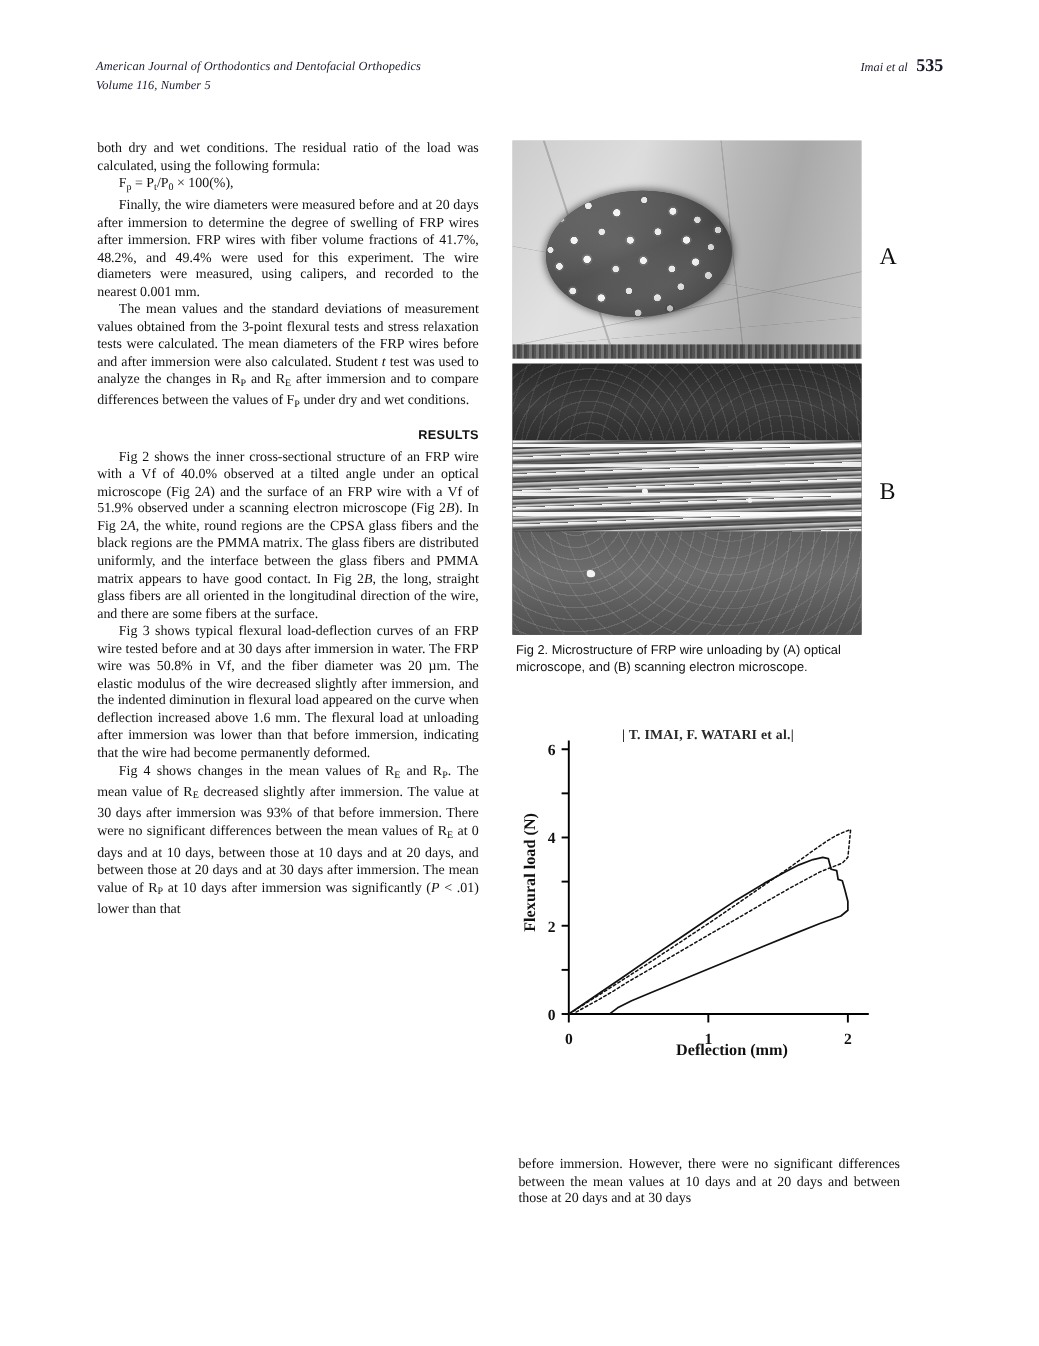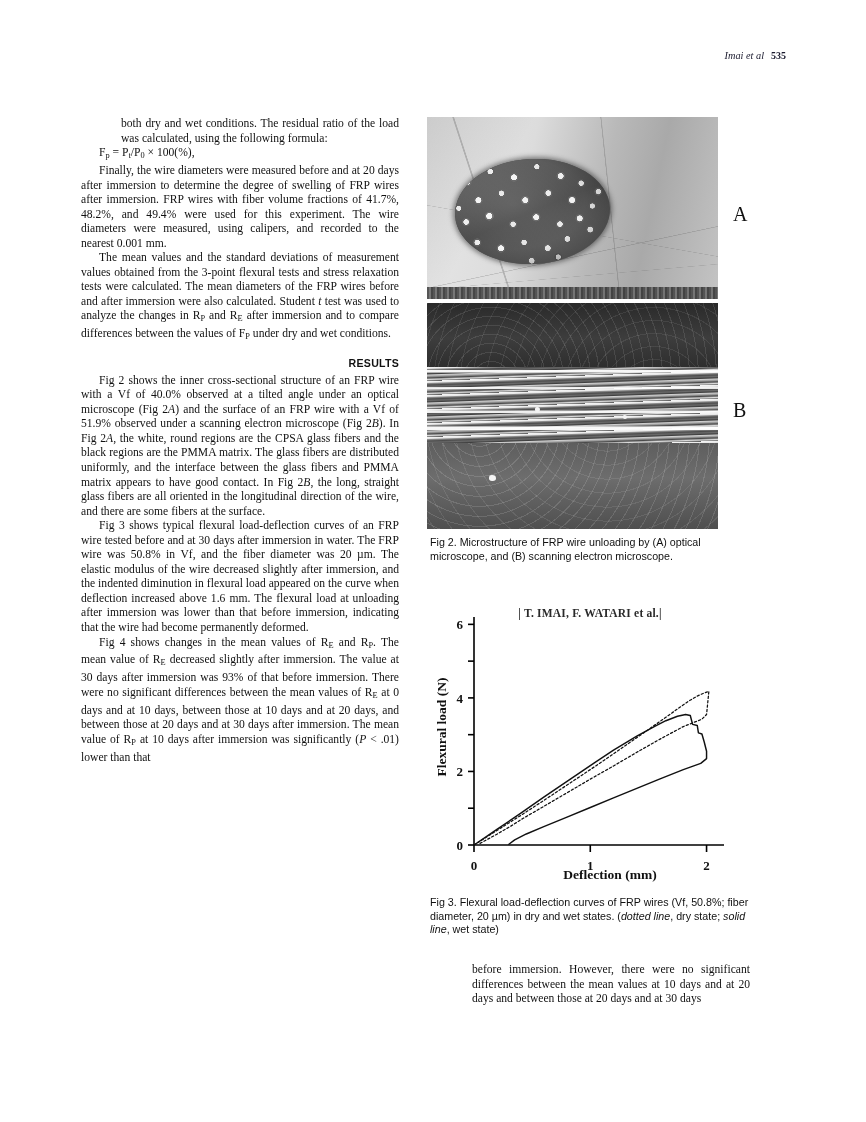--- a/index.html
+++ b/index.html
@@ -51,21 +51,21 @@
     line-height: 15.5px;
     color: #1a1a2e;
   }
   .runhead-right .journal-authors {
     font-style: italic;
     margin-left: 40px;
   }
   .runhead-right .page-number {
     font-weight: bold;
     font-style: normal;
-    font-size: 10px;
+    font-size: 15px;
     margin-left: 7px;
   }
 
   
   .col {
     position: absolute;
     width: 318px;
     font-family: "Liberation Serif", serif;
     font-size: 11.6px;
     line-height: 14.55px;
@@ -73,21 +73,21 @@
     color: #111;
   }
   .col-left  { left: 81px;  top: 117px; }
   .col-right-bottom { left: 432px; top: 963px; width: 318px; }
 
   .col p {
     margin: 0;
     text-indent: 18px;
     hyphens: none;
   }
-  .col p.noindent { text-indent: 0; margin-left: 40px; }
+  .col p.noindent { text-indent: 0; }
 
   .formula {
     margin: 0;
     text-indent: 28px;
   }
 
   h2.section-head {
     font-family: "Liberation Sans", sans-serif;
     font-size: 10.6px;
     font-weight: bold;
@@ -311,20 +311,24 @@
     font-size: 13px;
     fill: #111;
   }
 </style>
 </head>
 <body>
 
 <div class="page">
 
   <div class="runhead">
+    <div class="runhead-left">
+      <div>American Journal of Orthodontics and Dentofacial Orthopedics</div>
+      <div>Volume 116, Number 5</div>
+    </div>
     <div class="runhead-right">
       <span class="journal-authors">Imai et al</span><span class="page-number">535</span>
     </div>
   </div>
 
   <div class="col col-left">
 
     <p class="noindent"><span>both dry and wet conditions. The residual ratio of the load was calculated, using the following formula:</span></p>
 
     <p class="formula"><span>F</span><sub>p</sub><span> = P</span><sub>t</sub><span>/P</span><sub>0</sub><span> × 100(%),</span></p>
@@ -400,19 +404,18 @@
           <text x="33" y="27.354838709677438" text-anchor="end" class="tick-label">6</text>
           <text x="44" y="268" text-anchor="middle" class="tick-label">0</text>
           <text x="160.27906976744185" y="268" text-anchor="middle" class="tick-label">1</text>
           <text x="276.5581395348837" y="268" text-anchor="middle" class="tick-label">2</text>
         </g>
       <text class="axis-label" id="xlabel" x="180" y="277" text-anchor="middle">Deflection (mm)</text>
       <text class="axis-label" id="ylabel" x="16" y="125" text-anchor="middle" transform="rotate(-90 16 125)">Flexural load (N)</text>
     </svg>
   </div>
 
-  <div class="caption cap3"><b>Fig 3.</b><span> Flexural load-deflection curves of FRP wires (Vf, 50.8%; fiber diameter, 20 µm) in dry and wet states. (</span><span class="ital">dotted line</span><span>, dry state; </span><span class="ital">solid line</span><span>, wet state)</span></div>
 
   <div class="col col-right-bottom">
     <p class="noindent"><span>before immersion. However, there were no significant differences between the mean values at 10 days and at 20 days and between those at 20 days and at 30 days</span></p>
   </div>
 
 </div>
 
 </body></html>

